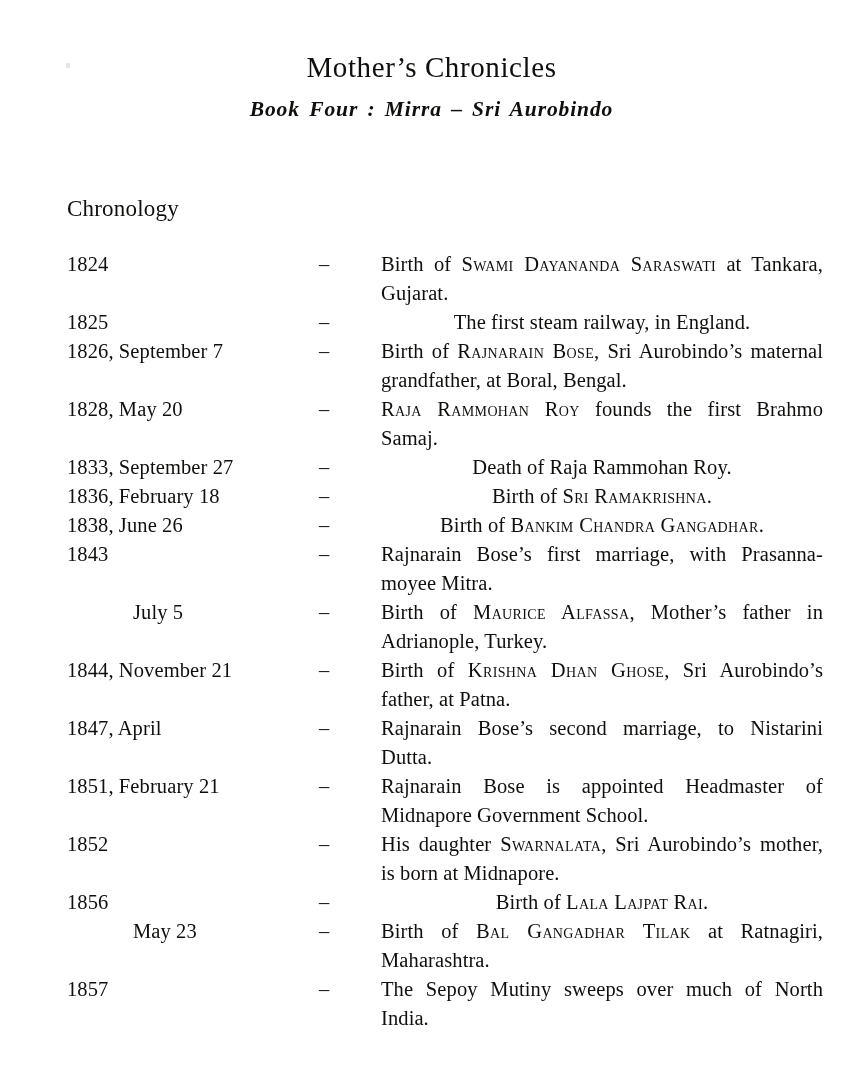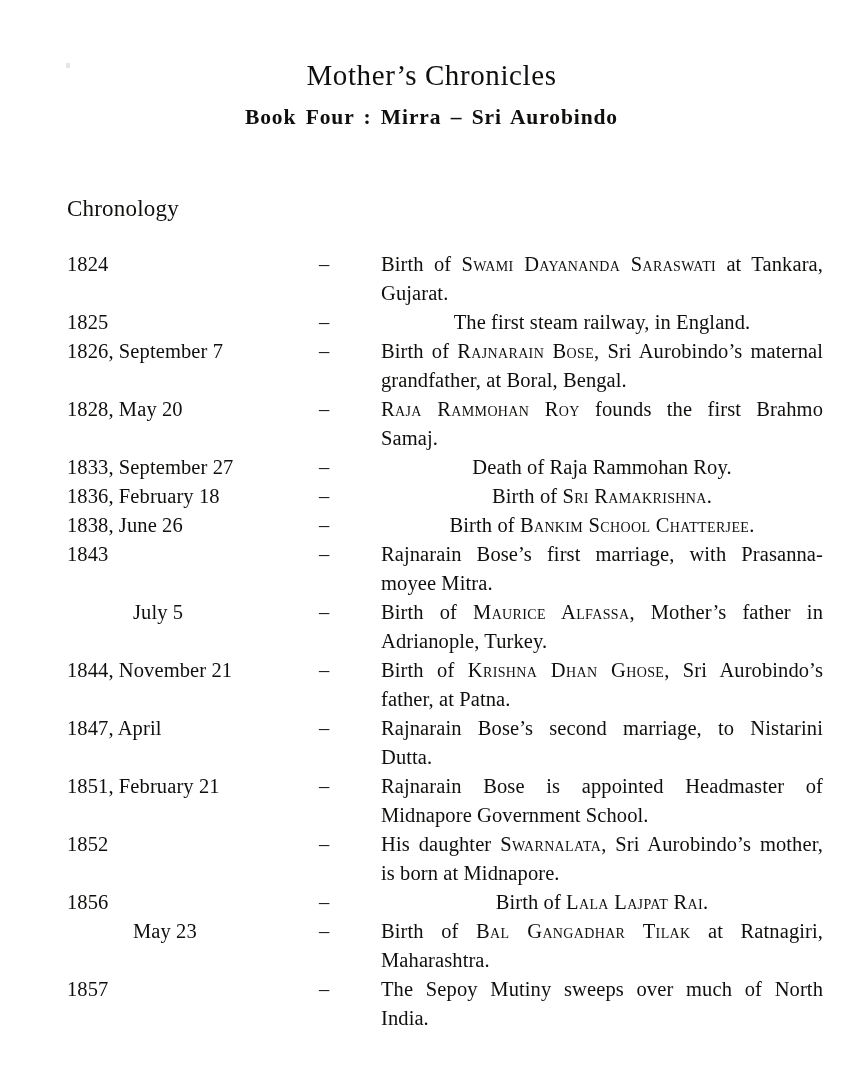--- a/index.html
+++ b/index.html
@@ -40,25 +40,26 @@
     left: 0;
     right: 0;
     top: 47px;
     text-align: center;
   }
   .doc-title {
     font-size: 29px;
     letter-spacing: .6px;
     line-height: 1.15;
     font-weight: 400;
-    margin: 12px;
+    margin: 4px;
   }
   .doc-subtitle {
     margin: 13px 0 0 0;
     font-size: 21.5px;
+    font-style: italic;
     font-weight: bold;
     letter-spacing: .9px;
     word-spacing: 3px;
   }
 
   .section-heading {
     position: absolute;
     left: 67px;
     top: 196px;
     font-size: 23px;
@@ -162,21 +163,21 @@
         <div class="entry-text single">Death of Raja Rammohan Roy.</div>
       </div>
       <div class="entry">
         <div class="entry-date">1836, February 18</div>
         <div class="entry-dash">–</div>
         <div class="entry-text single">Birth of <span class="sc">Sri Ramakrishna</span>.</div>
       </div>
       <div class="entry">
         <div class="entry-date">1838, June 26</div>
         <div class="entry-dash">–</div>
-        <div class="entry-text single">Birth of <span class="sc">Bankim School Chatterjee</span>.</div>
+        <div class="entry-text single">Birth of <span class="sc">Bankim Chandra Gangadhar</span>.</div>
       </div>
       <div class="entry">
         <div class="entry-date">1843</div>
         <div class="entry-dash">–</div>
         <div class="entry-text">Rajnarain Bose’s first marriage, with Prasanna-moyee Mitra.</div>
       </div>
       <div class="entry">
         <div class="entry-date indented">July 5</div>
         <div class="entry-dash">–</div>
         <div class="entry-text">Birth of <span class="sc">Maurice Alfassa</span>, Mother’s father in Adrianople, Turkey.</div>

